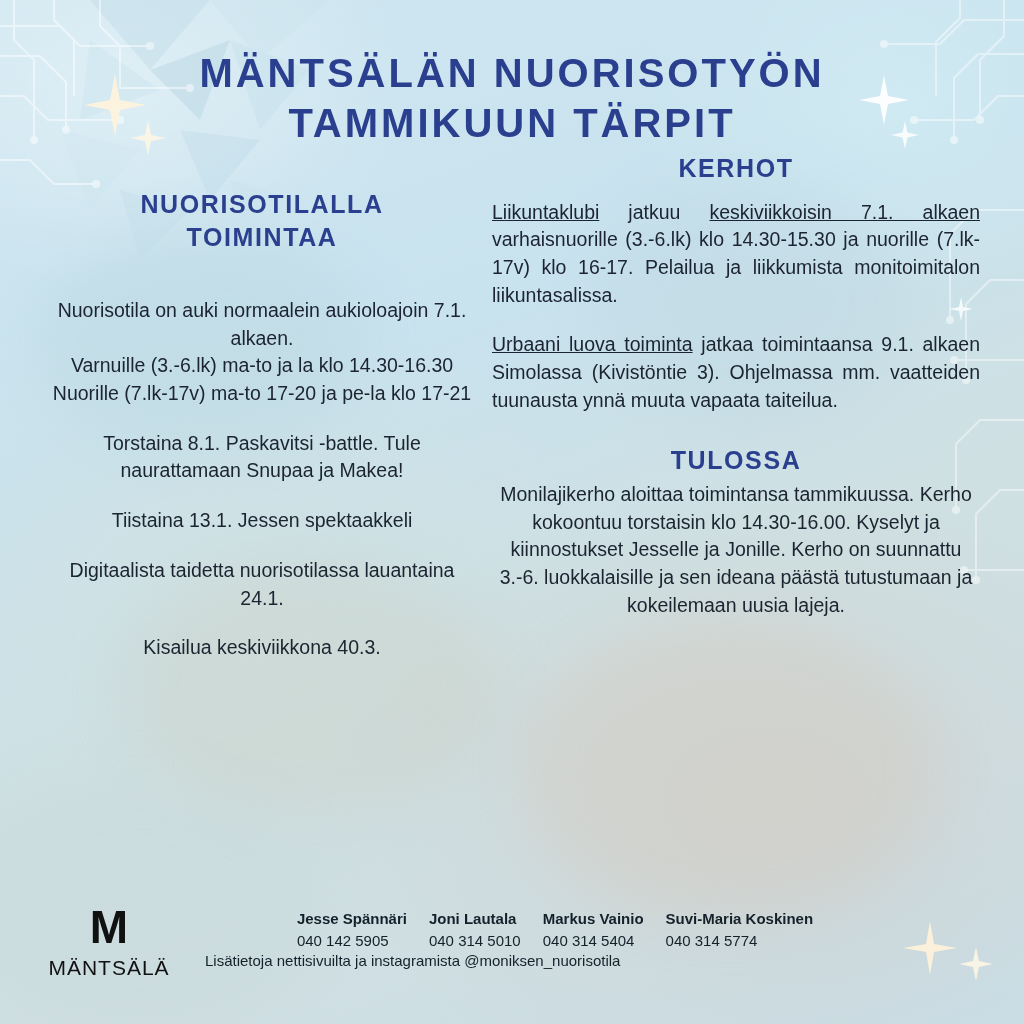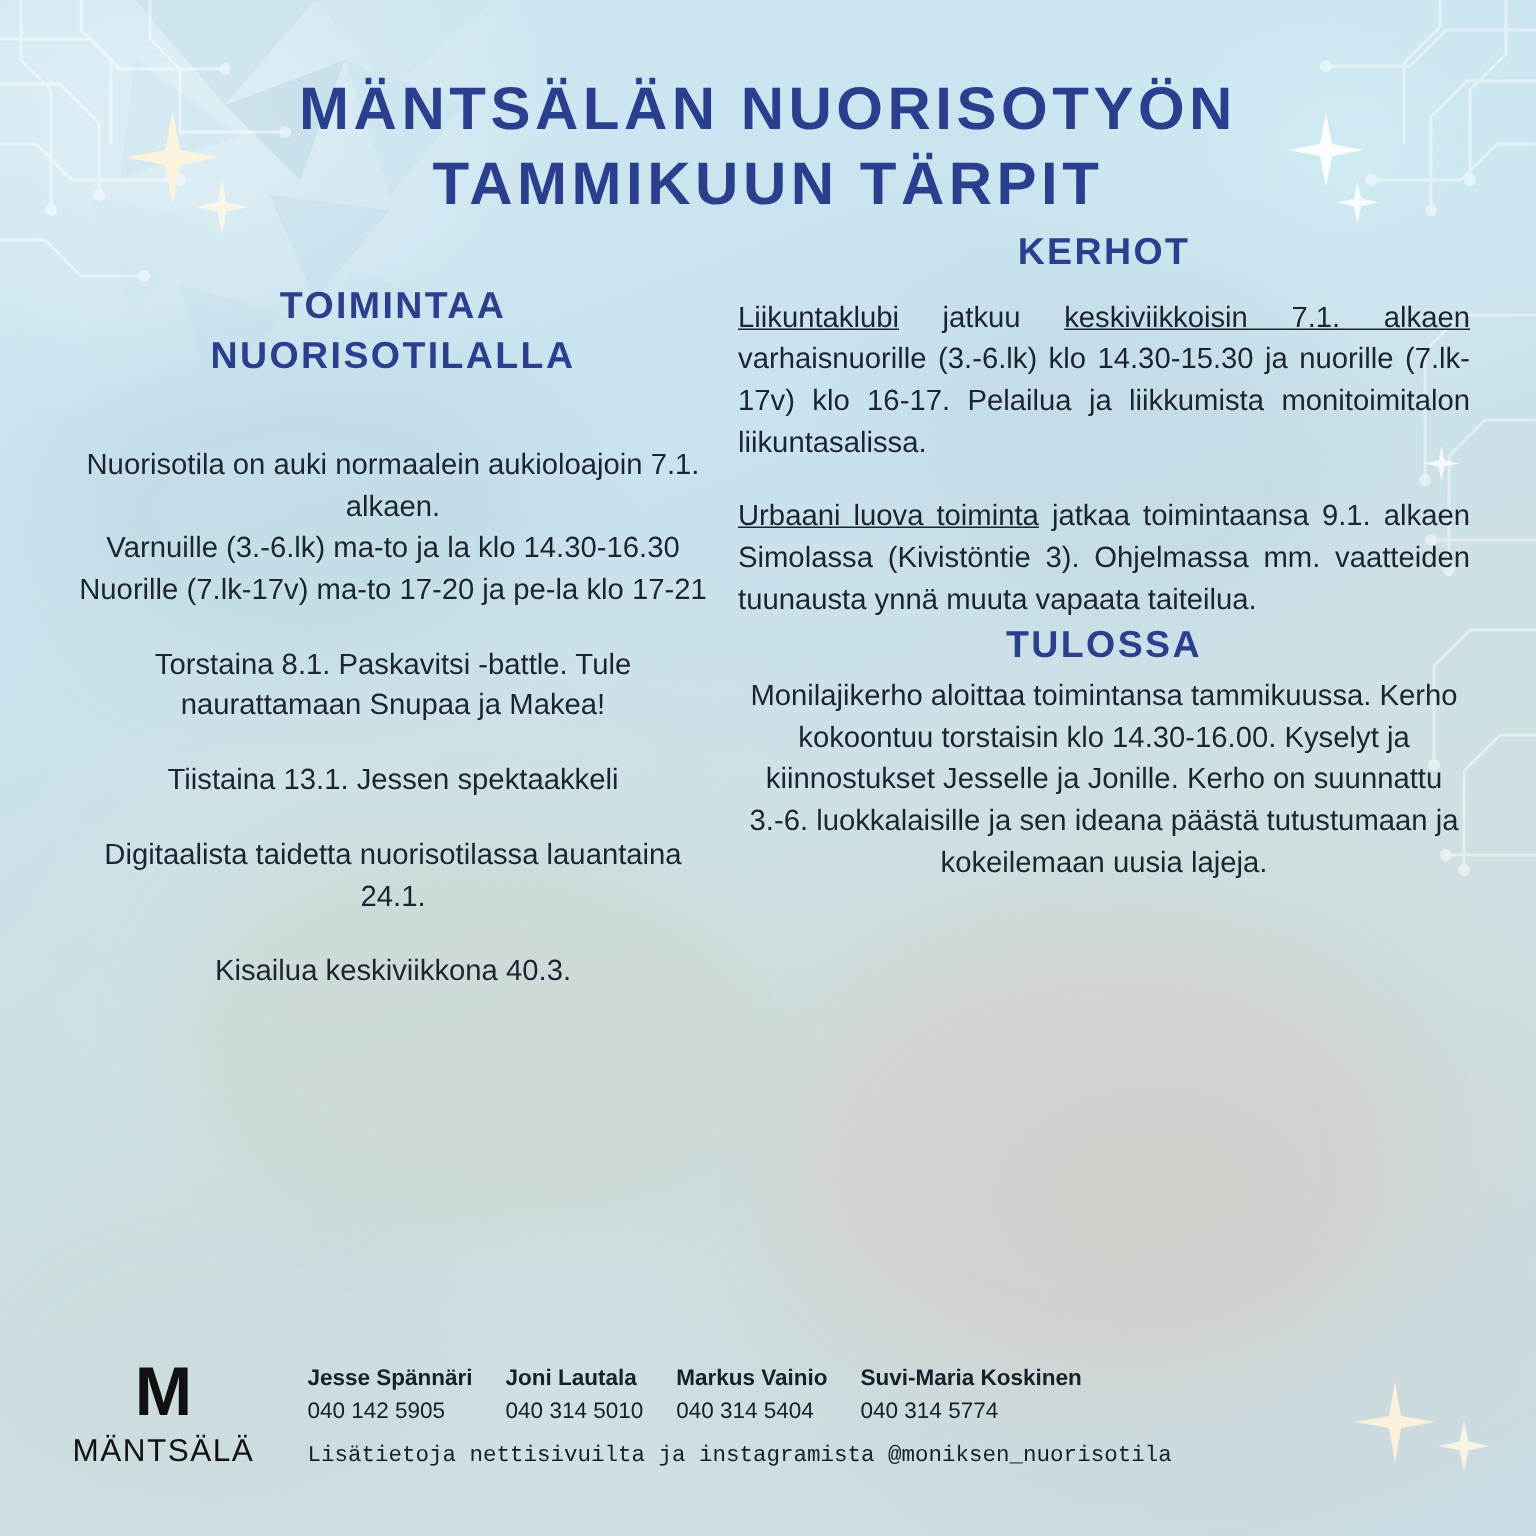--- a/index.html
+++ b/index.html
@@ -150,30 +150,29 @@
     position: absolute;
     left: 205px;
     top: 4px;
     width: 700px;
     color: #14212b;
     font-size: 15px;
   }
   .contact-row {
     display: flex;
     gap: 22px;
+    justify-content: center;
   }
   .contact {
     line-height: 1.45;
   }
   .contact .name { font-weight: bold; font-size: 15px; }
   .contact .phone { font-size: 15px; }
   .extra {
-    margin-top: 10px;
     font-size: 15px;
-    font-family: Liberation Mono, monospace;
   }
 </style>
 </head>
 <body>
 
 <div id="poster">
 
   <div class="blob b1"></div>
   <div class="blob b2"></div>
   <div class="blob b3"></div>
@@ -269,22 +268,22 @@
     <path d="M13 1 L15 11 L25 13 L15 15 L13 25 L11 15 L1 13 L11 11 Z" fill="#ffffff" opacity="0.8"></path>
   </svg>
 
   <div class="title">
     <span>MÄNTSÄLÄN NUORISOTYÖN</span>
     <span>TAMMIKUUN TÄRPIT</span>
   </div>
 
   <div class="col-left">
     <div class="head">
+      <div>NUORISOTILALLA</div>
       <div>TOIMINTAA</div>
-      <div>NUORISOTILALLA</div>
     </div>
 
     <div class="left-block body-text center">
       <p class="para" style="white-space: pre-line;">Nuorisotila on auki normaalein aukioloajoin 7.1. alkaen.
 Varnuille (3.-6.lk) ma-to ja la klo 14.30-16.30
 Nuorille (7.lk-17v) ma-to 17-20 ja pe-la klo 17-21</p>
       <p class="para">Torstaina 8.1. Paskavitsi -battle. Tule naurattamaan Snupaa ja Makea!</p>
       <p class="para">Tiistaina 13.1. Jessen spektaakkeli</p>
       <p class="para">Digitaalista taidetta nuorisotilassa lauantaina 24.1.</p>
       <p class="para tight">Kisailua keskiviikkona 40.3.</p>
@@ -293,21 +292,21 @@
 
   <div class="col-right">
     <div class="head">KERHOT</div>
 
     <div class="right-block body-text just">
       <p class="para"><span class="u">Liikuntaklubi</span><span> jatkuu </span><span class="u">keskiviikkoisin 7.1. alkaen</span><span> varhaisnuorille (3.-6.lk) klo 14.30-15.30 ja nuorille (7.lk-17v) klo 16-17. Pelailua ja liikkumista monitoimitalon liikuntasalissa.</span></p>
 
       <p class="para tight"><span class="u">Urbaani luova toiminta</span><span> jatkaa toimintaansa 9.1. alkaen Simolassa (Kivistöntie 3). Ohjelmassa mm. vaatteiden tuunausta ynnä muuta vapaata taiteilua.</span></p>
     </div>
 
-    <div class="head" style="">TULOSSA</div>
+    <div class="head" style="margin-top:30px;">TULOSSA</div>
 
     <div class="body-text center" style="margin-top:4px;">
       <p class="para">Monilajikerho aloittaa toimintansa tammikuussa. Kerho kokoontuu torstaisin klo 14.30-16.00. Kyselyt ja kiinnostukset Jesselle ja Jonille. Kerho on suunnattu 3.-6. luokkalaisille ja sen ideana päästä tutustumaan ja kokeilemaan uusia lajeja.</p>
     </div>
   </div>
 
   <div class="footer">
     <div class="logo">
       <div class="mark">M</div>
       <div class="word">MÄNTSÄLÄ</div>

